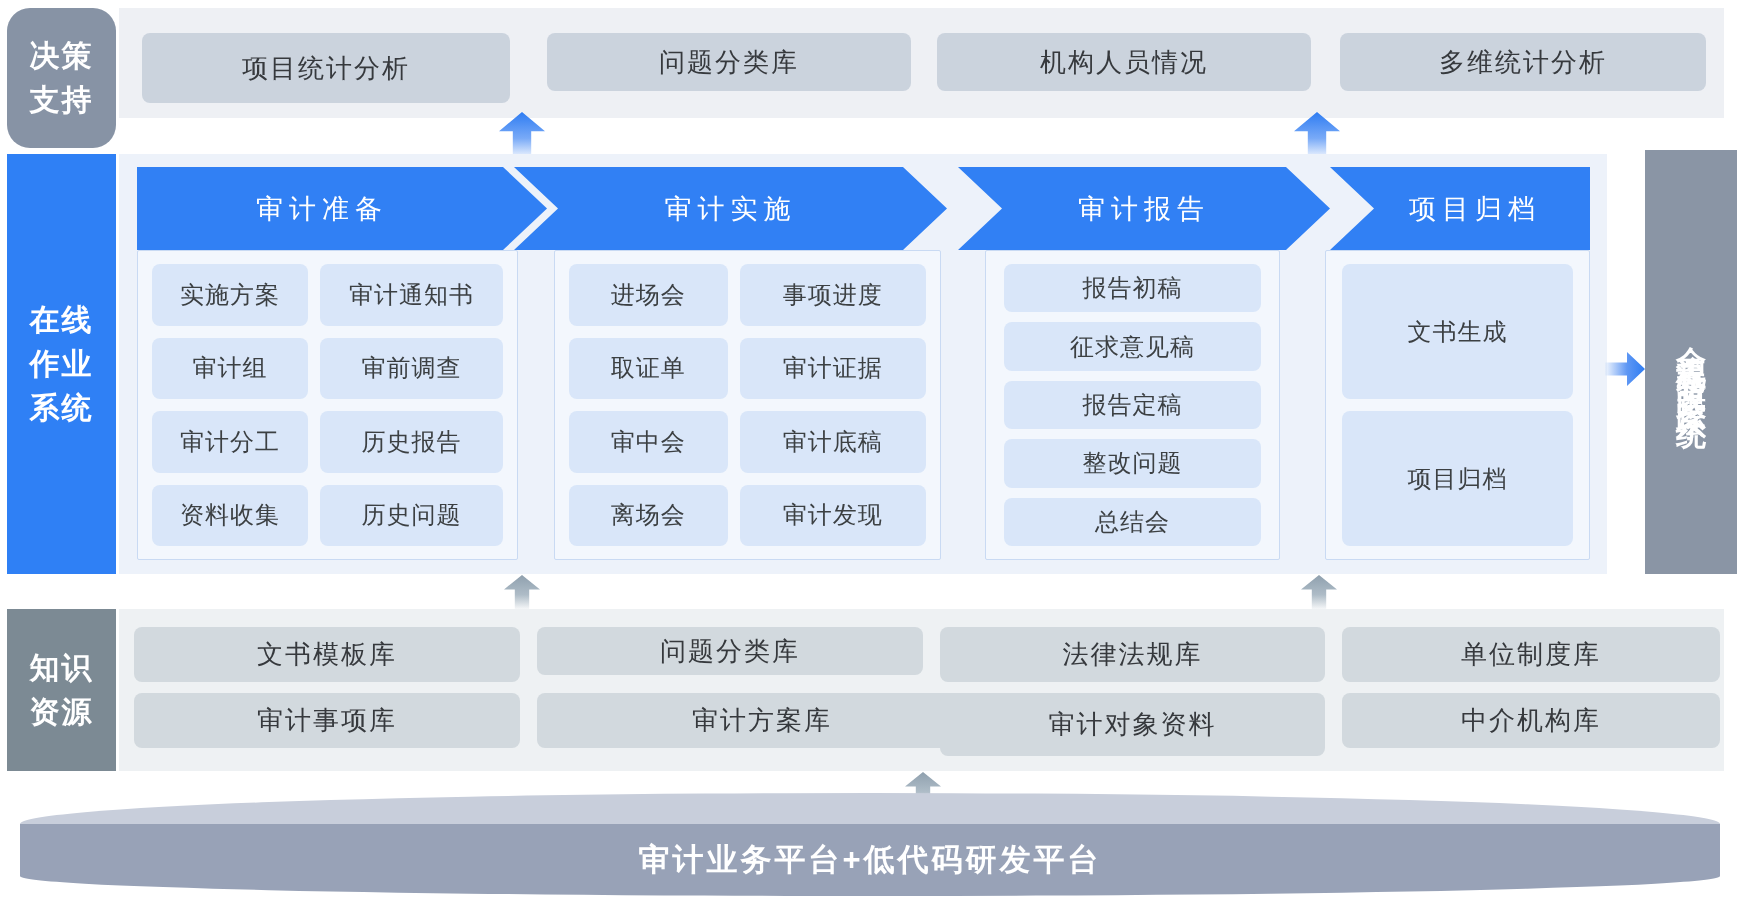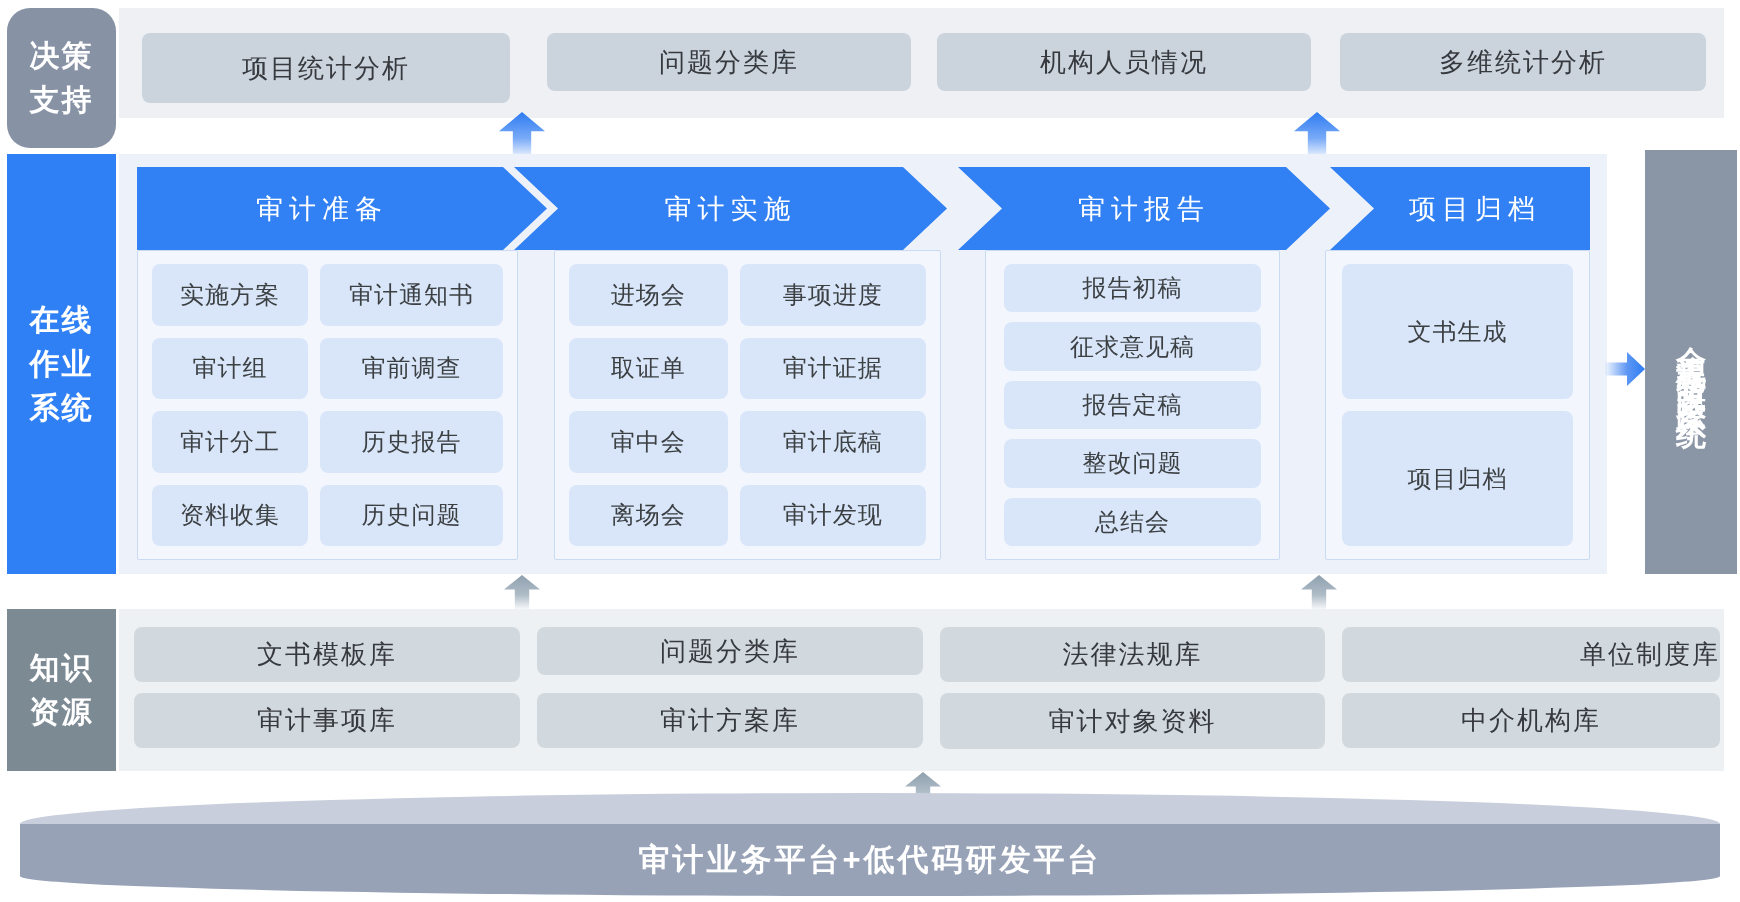--- a/index.html
+++ b/index.html
@@ -197,30 +197,30 @@
   </div>
   <div class="abs kn-chip" style="left:134px;top:627px;width:386px;height:55px;">
       <span>文书模板库</span>
     </div>
   <div class="abs kn-chip" style="left:537px;top:627px;width:386px;height:48px;">
       <span>问题分类库</span>
     </div>
   <div class="abs kn-chip" style="left:940px;top:627px;width:385px;height:55px;">
       <span>法律法规库</span>
     </div>
-  <div class="abs kn-chip" style="left:1342px;top:627px;width:378px;height:55px;justify-content:flex-end;">
+  <div class="abs kn-chip" style="left:1342px;top:627px;width:378px;height:55px;">
       <span>单位制度库</span>
     </div>
   <div class="abs kn-chip" style="left:134px;top:693px;width:386px;height:55px;">
       <span>审计事项库</span>
     </div>
-  <div class="abs kn-chip" style="left:537px;top:693px;width:386px;height:55px;">
+  <div class="abs kn-chip" style="left:537px;top:693px;width:386px;height:55px;padding-left:32px;">
       <span>审计方案库</span>
     </div>
-  <div class="abs kn-chip" style="left:940px;top:693px;width:385px;height:56px;">
+  <div class="abs kn-chip" style="left:940px;top:693px;width:385px;height:63px;">
       <span>审计对象资料</span>
     </div>
   <div class="abs kn-chip" style="left:1342px;top:693px;width:378px;height:55px;">
       <span>中介机构库</span>
     </div>
 
   <div class="abs arrow-up gray" style="left:905px;top:772px;width:36px;height:36px;"></div>
 
   <div class="abs plat-top" style="left:20px;top:793px;width:1700px;height:62px;"></div>
   <div class="abs plat-body" style="left:20px;top:824px;width:1700px;height:72px;">

